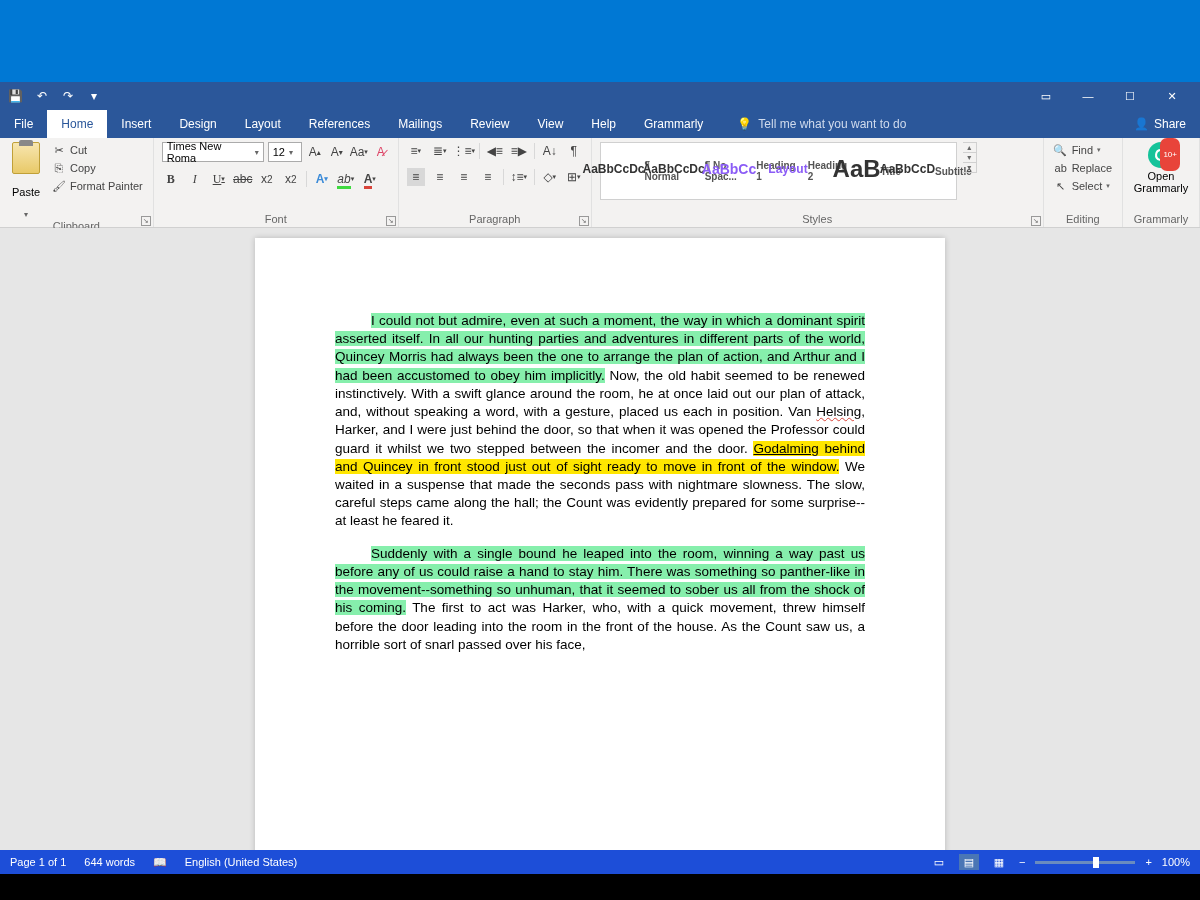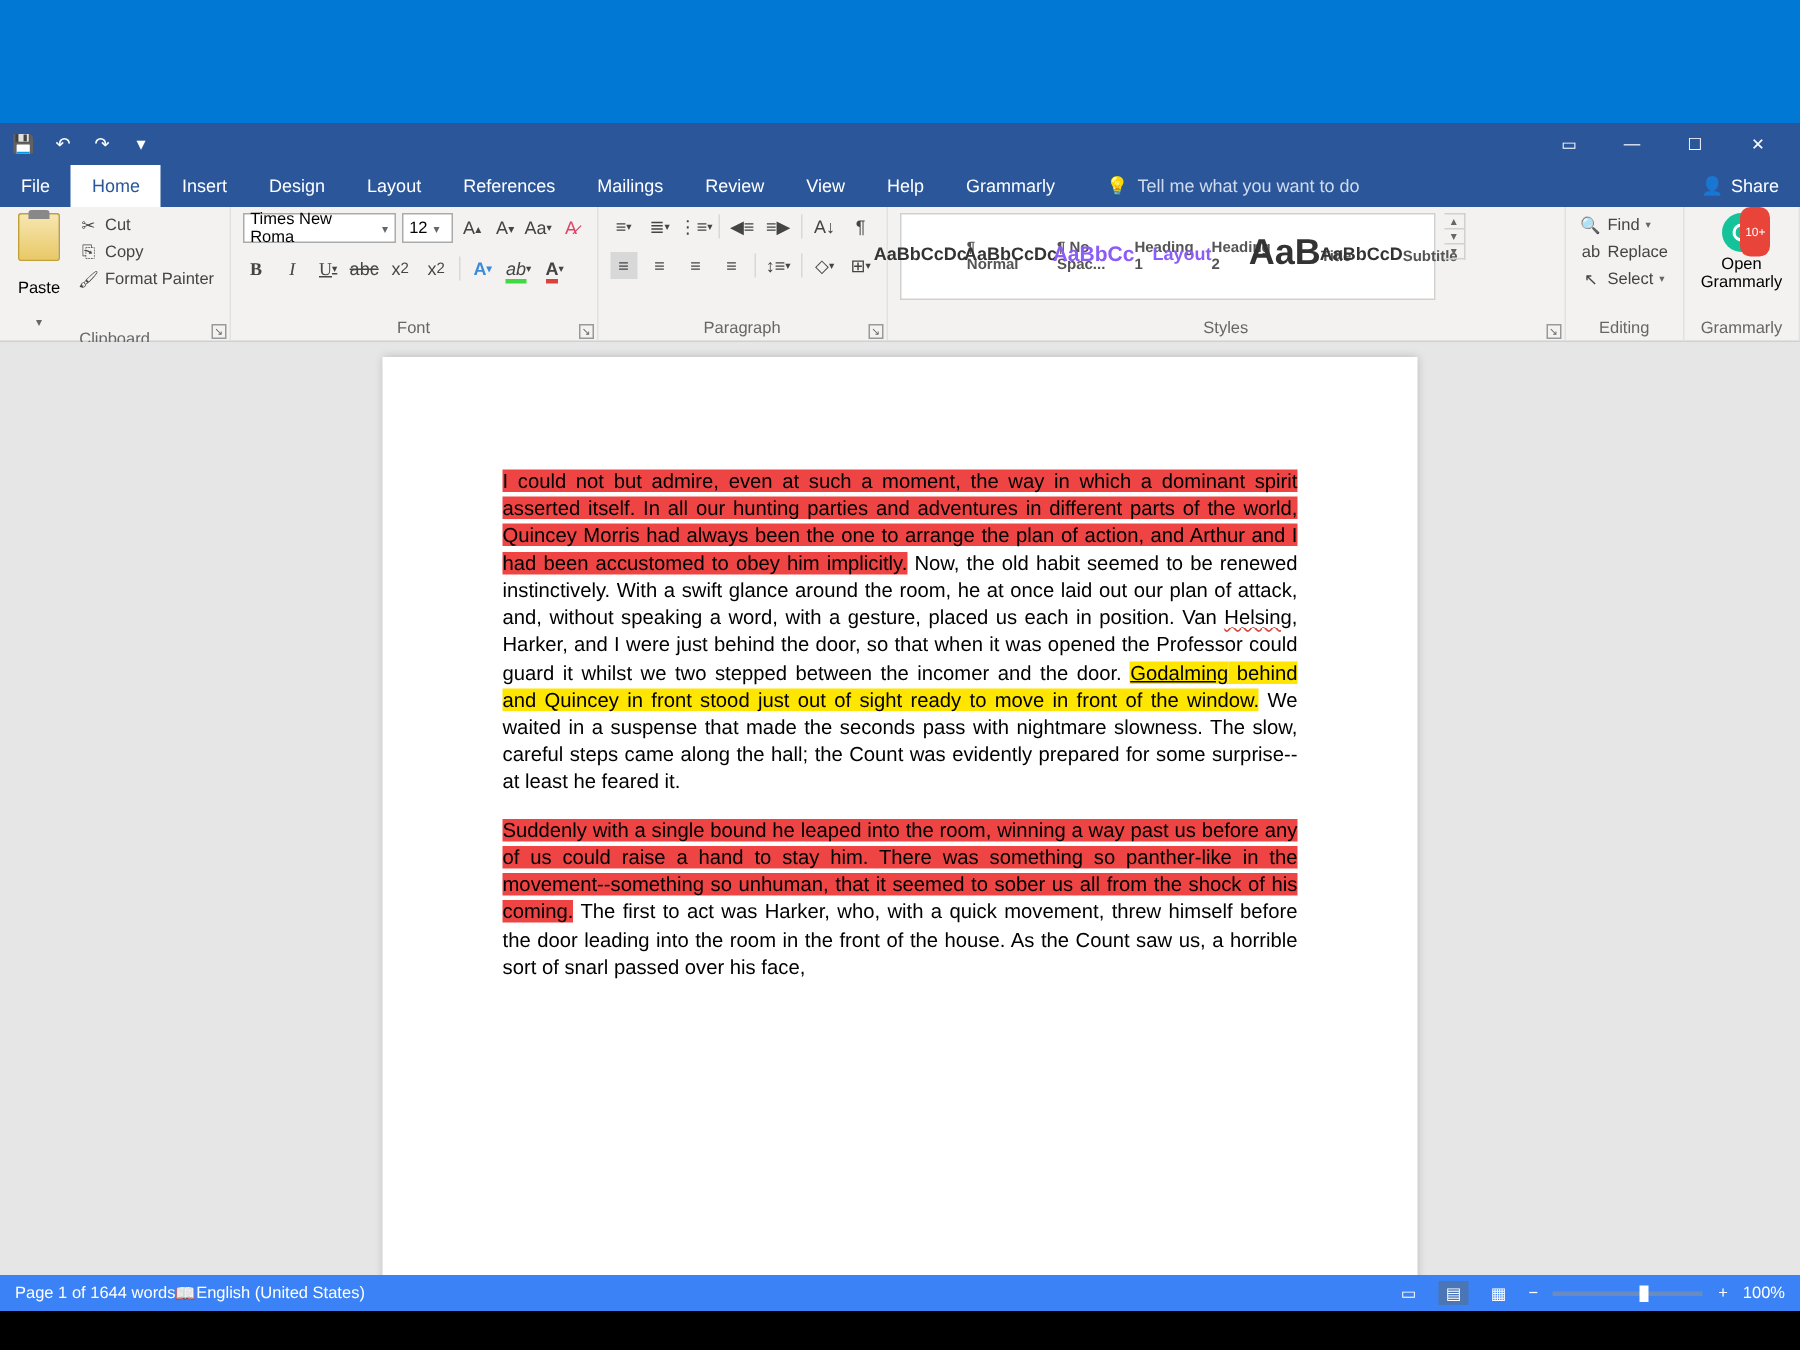--- a/index.html
+++ b/index.html
@@ -44,25 +44,25 @@
 .style-item.title .sample { font-size:24px; color:#333; }
 .style-scroll { width:14px; display:flex; flex-direction:column; border:1px solid #d0d0d0; border-left:none; }
 .style-scroll div { flex:1; display:flex; align-items:center; justify-content:center; font-size:8px; cursor:pointer; border-bottom:1px solid #d0d0d0; color:#666; }
 .style-scroll div:last-child { border-bottom:none; }
 .editing-col { display:flex; flex-direction:column; gap:2px; }
 .grammarly-big { display:flex; flex-direction:column; align-items:center; gap:2px; cursor:pointer; width:60px; }
 .g-icon { width:26px; height:26px; border-radius:50%; background:#15c39a; position:relative; display:flex; align-items:center; justify-content:center; }
 .g-badge { position:absolute; top:-4px; right:-6px; background:#e8443a; color:#fff; font-size:8px; border-radius:7px; padding:12px 3px; }
 .workspace { flex:1; background:#e6e6e6; overflow:auto; position:relative; display:flex; justify-content:center; }
 .page { width:690px; min-height:900px; background:#fff; margin-top:10px; box-shadow:0 0 6px rgba(0,0,0,.2); padding:74px 80px; font-family:"Times New Roman",serif; font-size:13.5px; line-height:1.35; color:#000; }
-.hl-green { background:#ef4444; }
+.hl-green { background:#86efac;margin-left:36px; }
 .hl-yellow { background:#ffe600; }
 .redsquig { text-decoration:underline wavy #d8443a; text-decoration-thickness:1px; }
 .para { margin-bottom:14px; text-align:justify; }
-.statusbar { height:22px; background:#3b82f6; color:#fff; display:flex; align-items:center; font-size:11px; padding:12px 10px; }
+.statusbar { height:22px; background:#1d4ed8; color:#fff; display:flex; align-items:center; font-size:11px; padding:12px 10px; gap:18px; }
 .statusbar .right { margin-left:auto; display:flex; align-items:center; gap:10px; }
 .view-btn { width:20px; height:16px; display:flex; align-items:center; justify-content:center; cursor:pointer; }
 .view-btn.active { background:#4a76b5; }
 .zoom-slider { width:100px; height:3px; background:#6a8bbf; position:relative; }
 .zoom-slider .thumb { position:absolute; top:-4px; left:58px; width:6px; height:11px; background:#fff; }
 .taskbar { position:absolute; left:0; right:0; bottom:0; height:26px; background:#000; }
 .sep { width:1px; height:16px; background:#d8d8d8; }
 </style>
 </head>
 <body>

